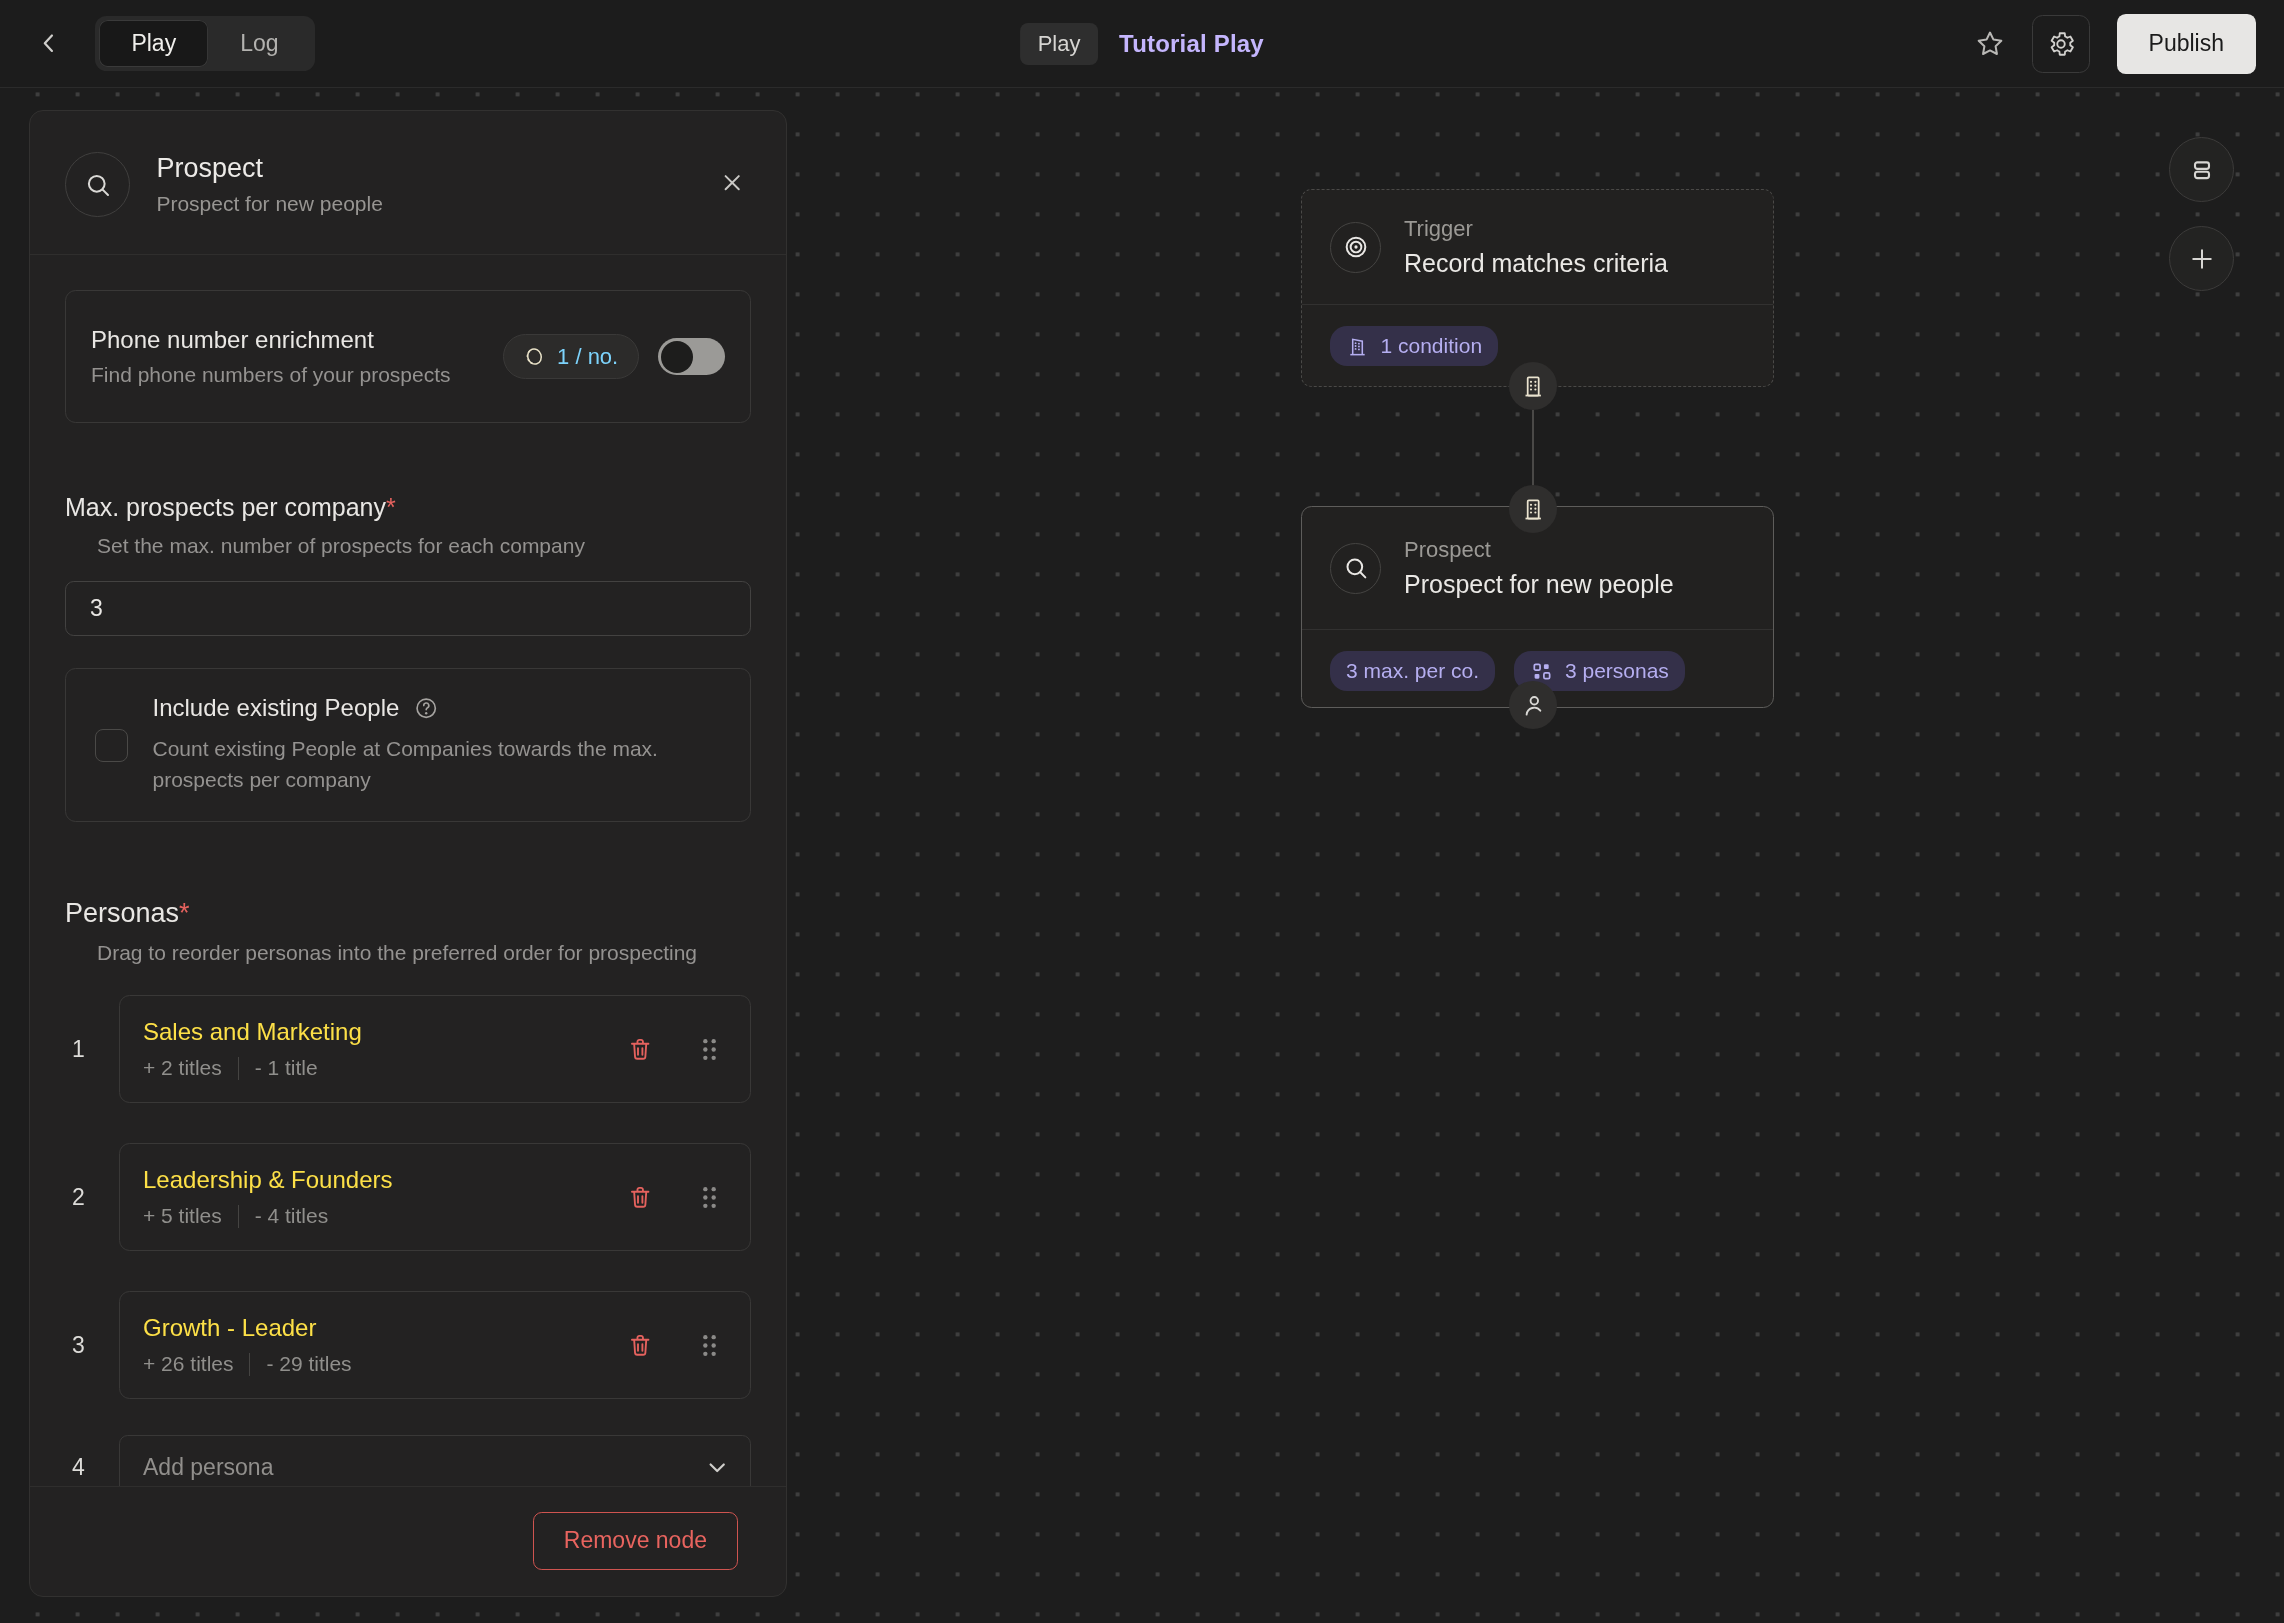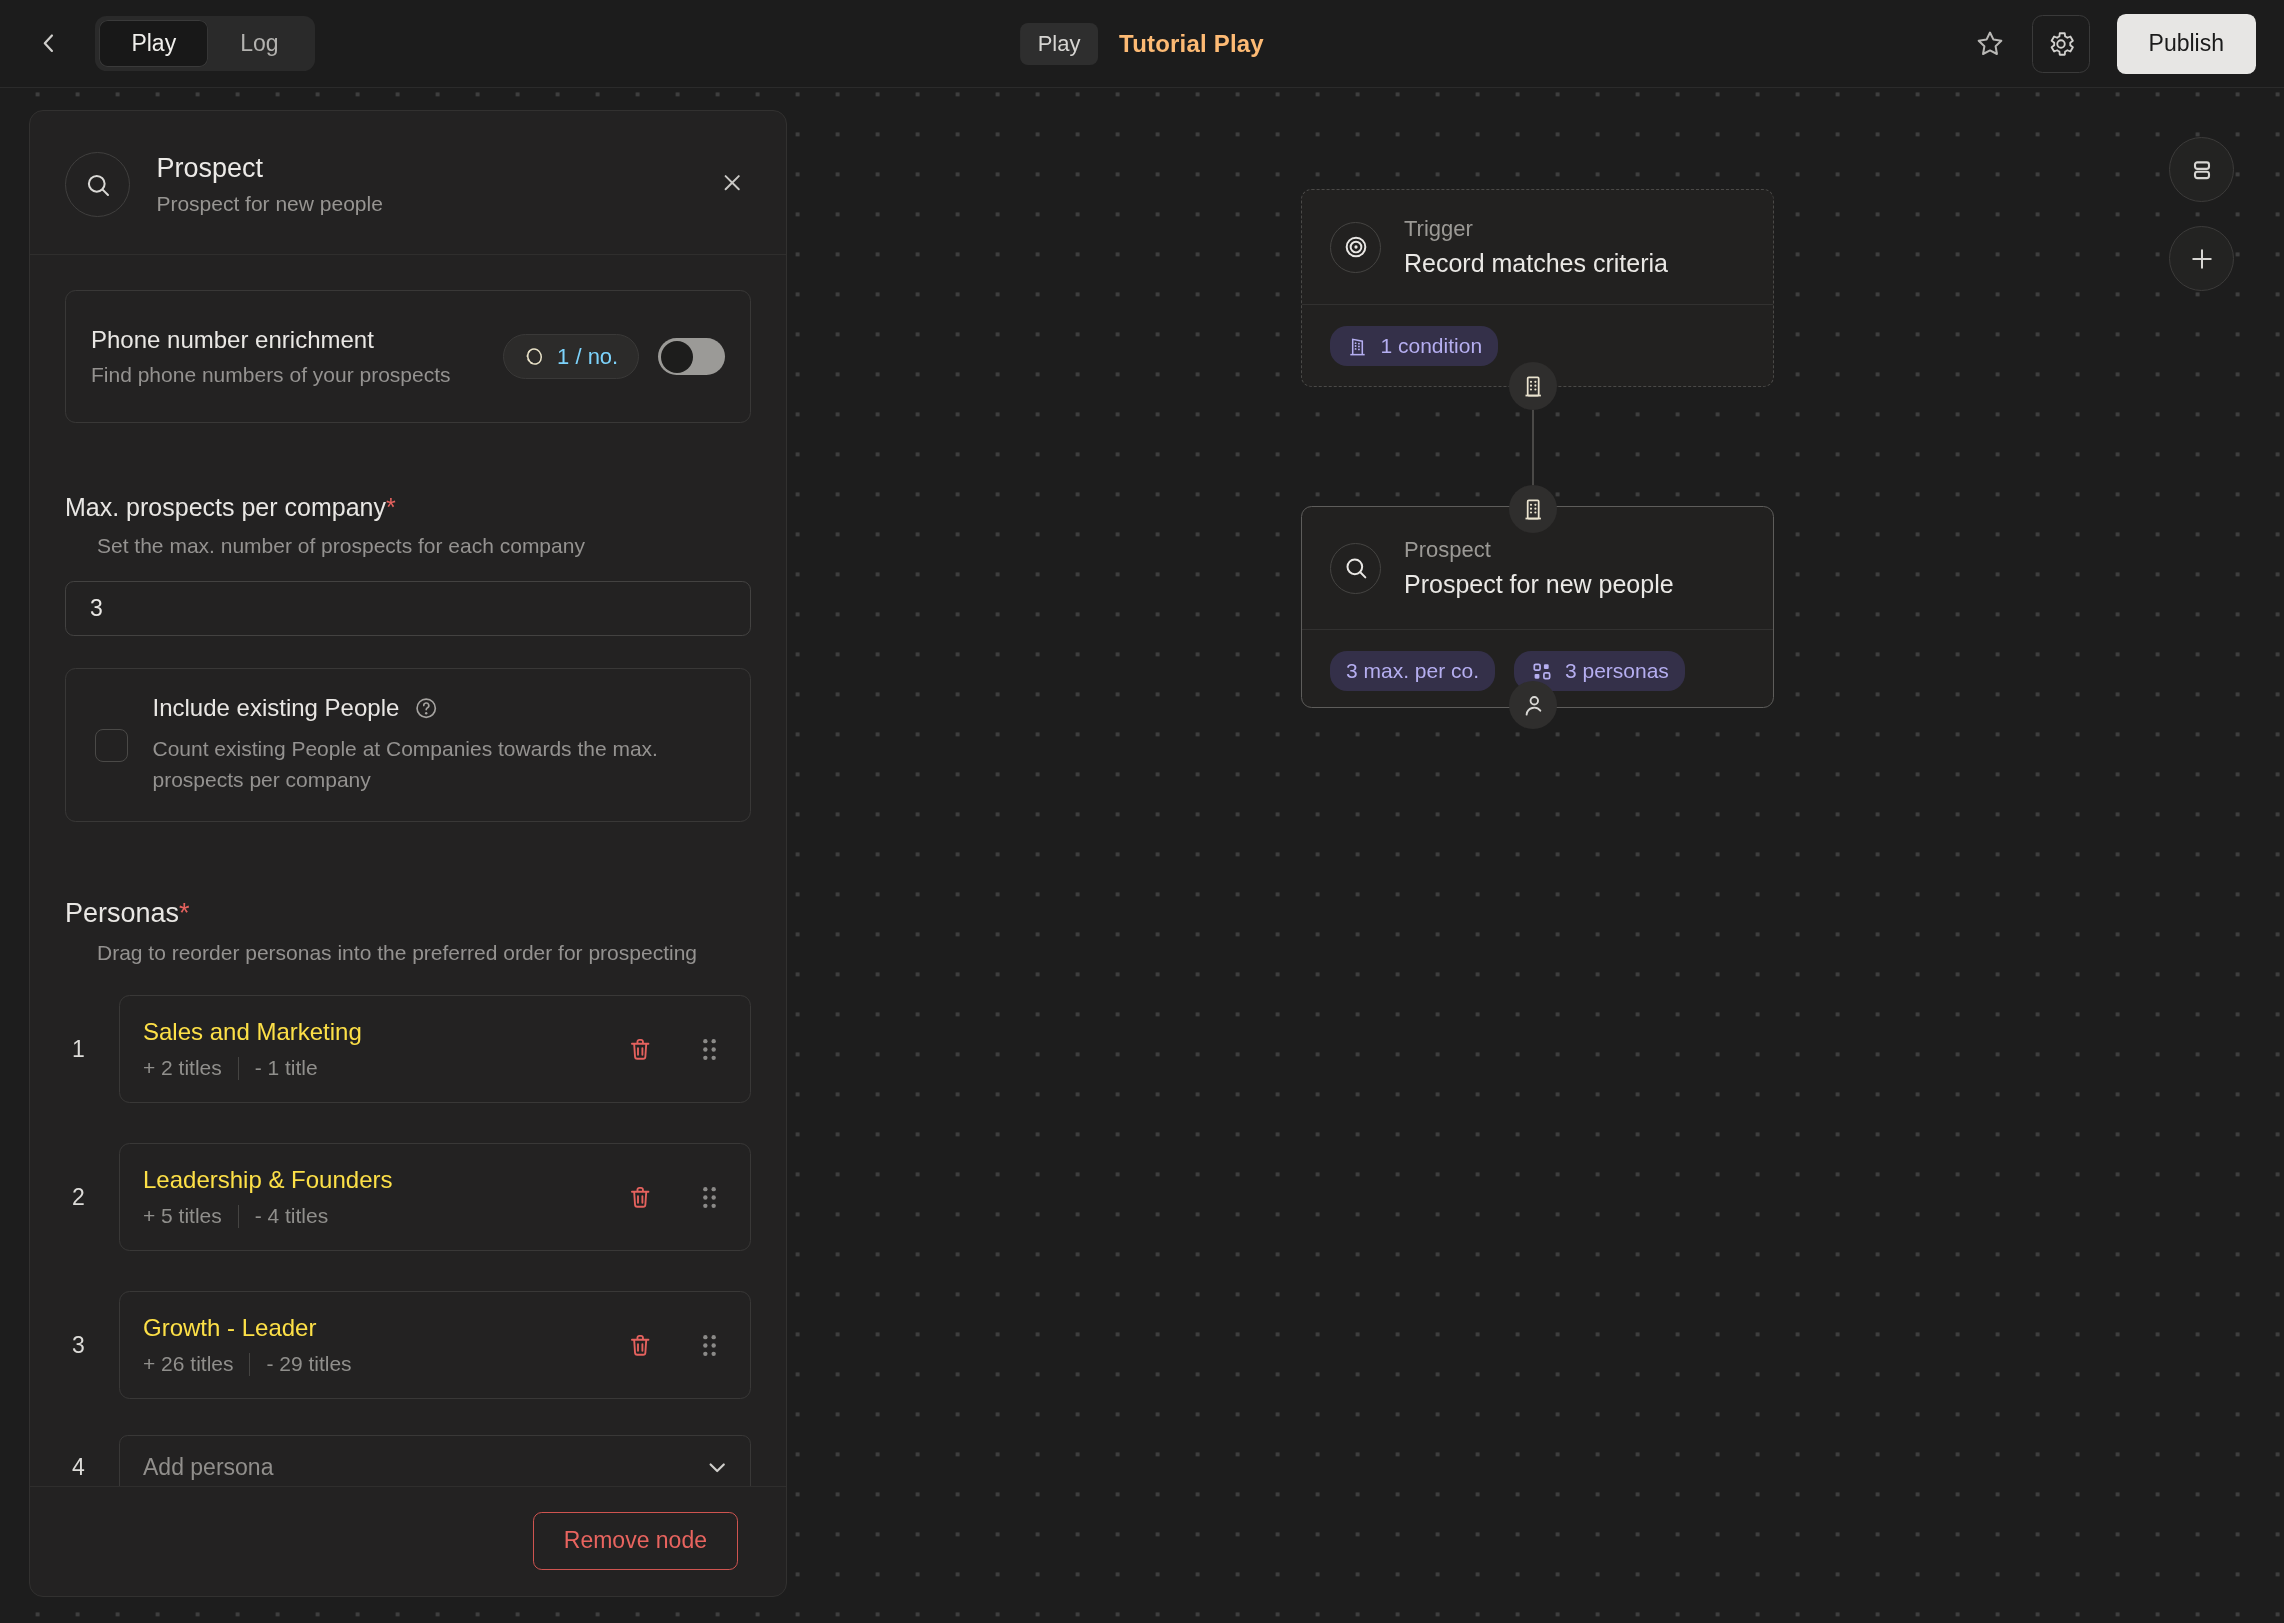--- a/index.html
+++ b/index.html
@@ -28,21 +28,21 @@
     display:flex; align-items:center; justify-content:space-between;
     padding:0 28px; z-index:6;
   }
   .tb-left { display:flex; align-items:center; gap:25px; }
   .back-btn { width:42px; height:42px; display:flex; align-items:center; justify-content:center; color:#cfcecb; cursor:pointer; }
   .seg { display:flex; background:#2a2a2a; border-radius:11.5px; padding:4.4px; }
   .seg-item { padding:9.7px 32px; border-radius:8.8px; font-size:23px; color:#b3b2af; cursor:pointer; }
   .seg-item.active { background:#181818; color:#f0efec; box-shadow:inset 0 0 0 0.9px #3a3a3a; }
   .tb-center { position:absolute; left:50%; top:50%; transform:translate(-50%,-50%); display:flex; align-items:center; gap:21px; }
   .draft-badge { background:#2e2e2e; color:#d6d5d2; font-size:22px; padding:8px 17.6px; border-radius:8px; }
-  .tb-title { font-size:24px; color:#fdba74; font-weight:bold; letter-spacing:0.2px; }
+  .tb-title { font-size:24px; color:#c4b5fd; font-weight:bold; letter-spacing:0.2px; }
   .tb-right { display:flex; align-items:center; gap:26.4px; }
   .star-btn { color:#b9b8b5; cursor:pointer; display:flex; }
   .gear-btn { width:58px; height:58px; border:0.9px solid #3a3a3a; border-radius:10.6px; display:flex; align-items:center; justify-content:center; color:#d2d1ce; cursor:pointer; }
   .publish-btn { background:#e7e6e4; color:#1b1b1b; font-size:23px; font-weight:500; padding:0 32px; height:60px; display:flex; align-items:center; border-radius:8.8px; border:none; cursor:pointer; }
 
   
   .panel {
     position:absolute; left:29px; top:110px; width:758px; height:1487px;
     background:#232222; border:0.9px solid #323130; border-radius:14px;
     z-index:4; display:flex; flex-direction:column;

